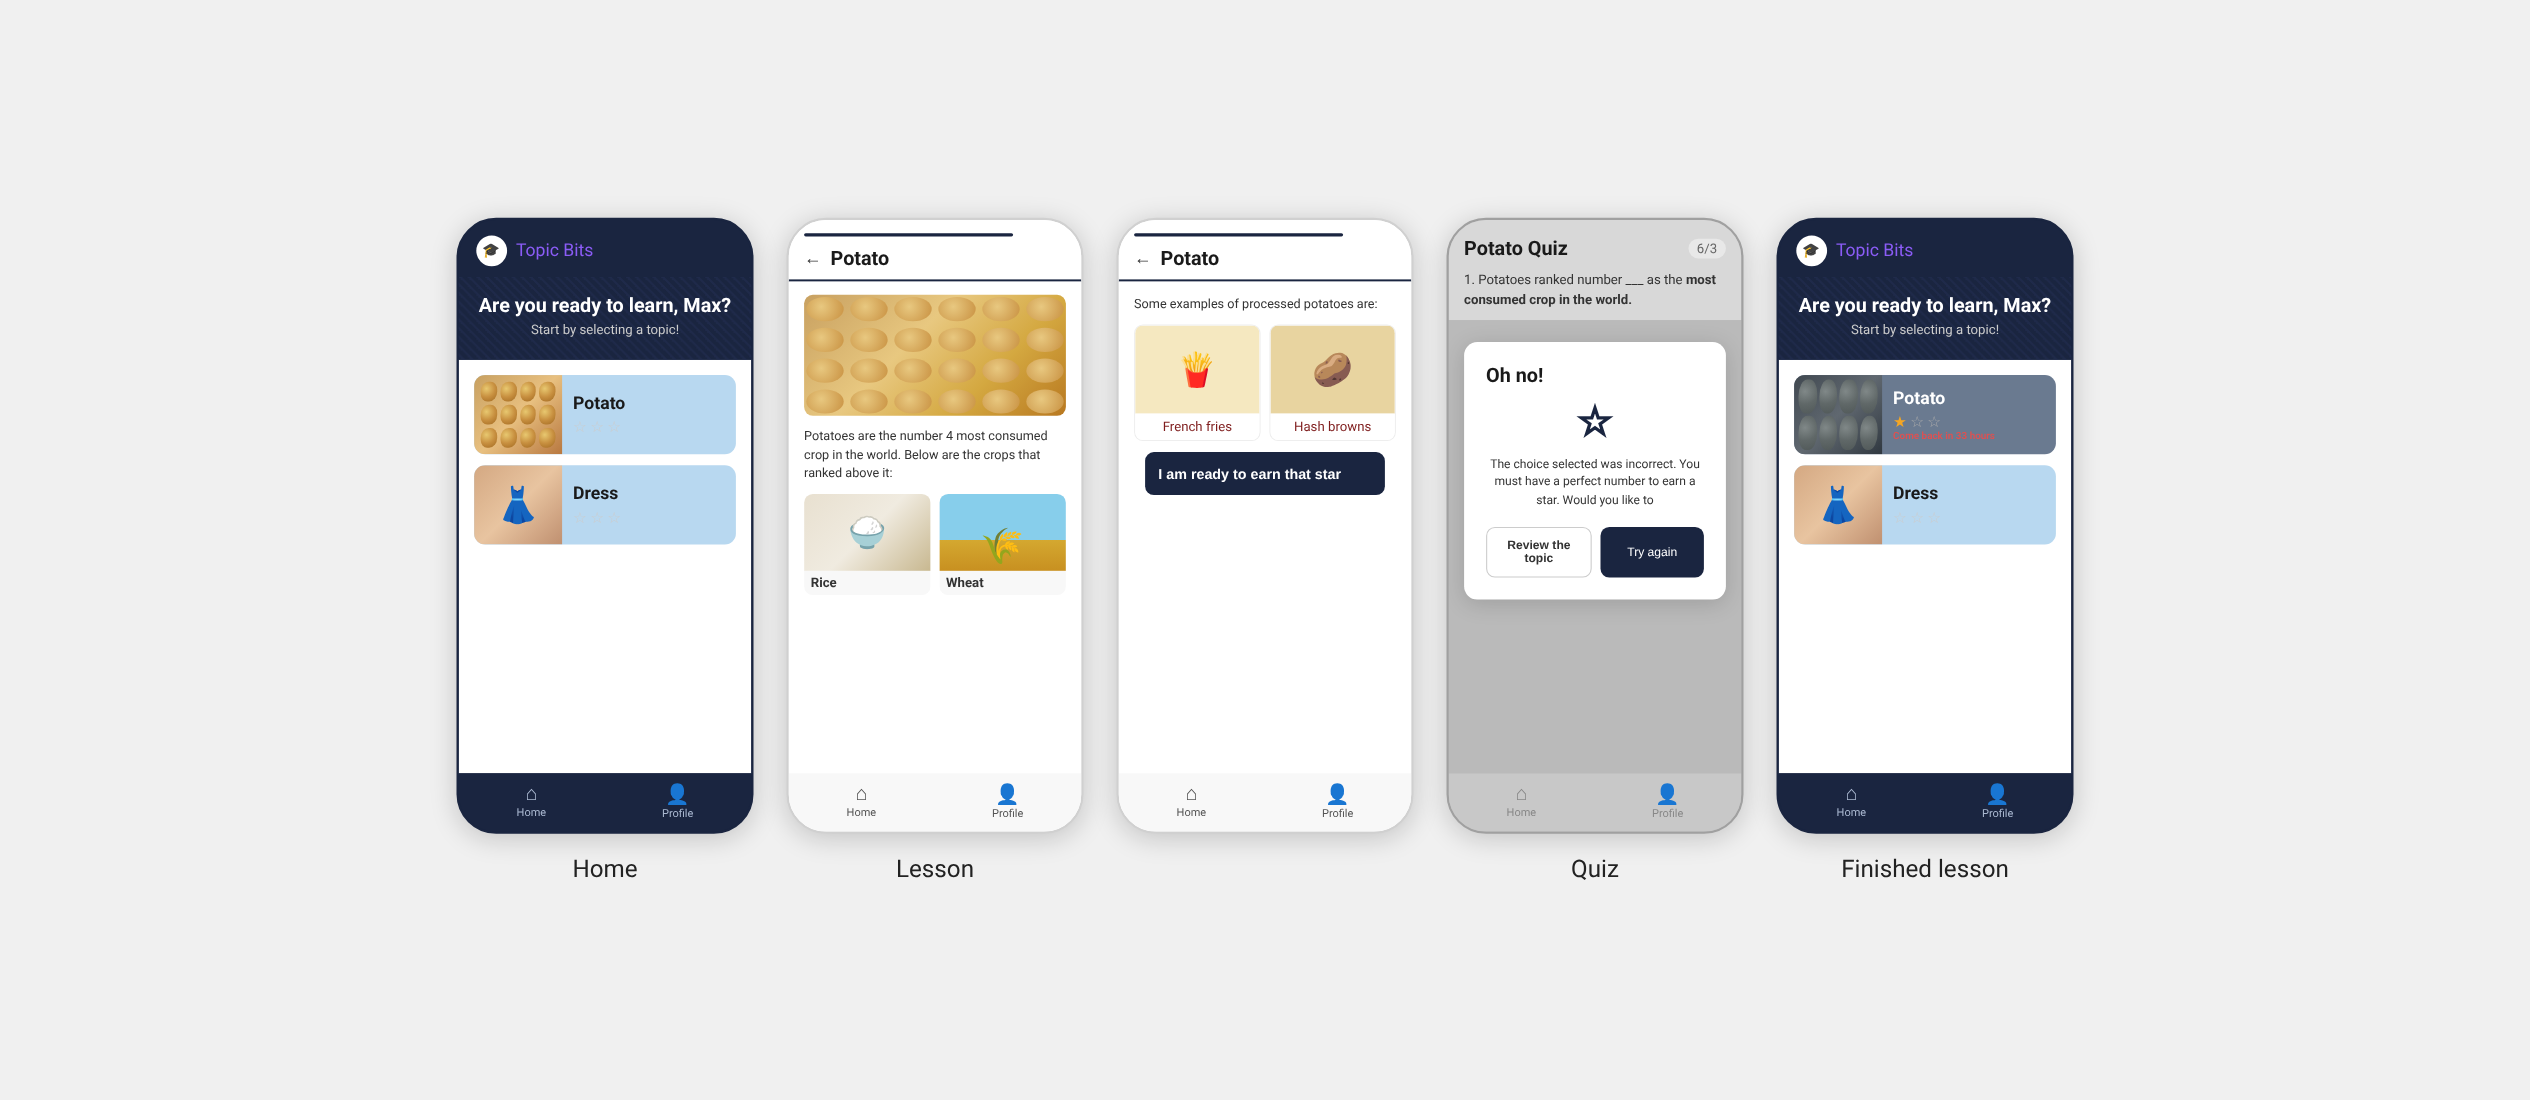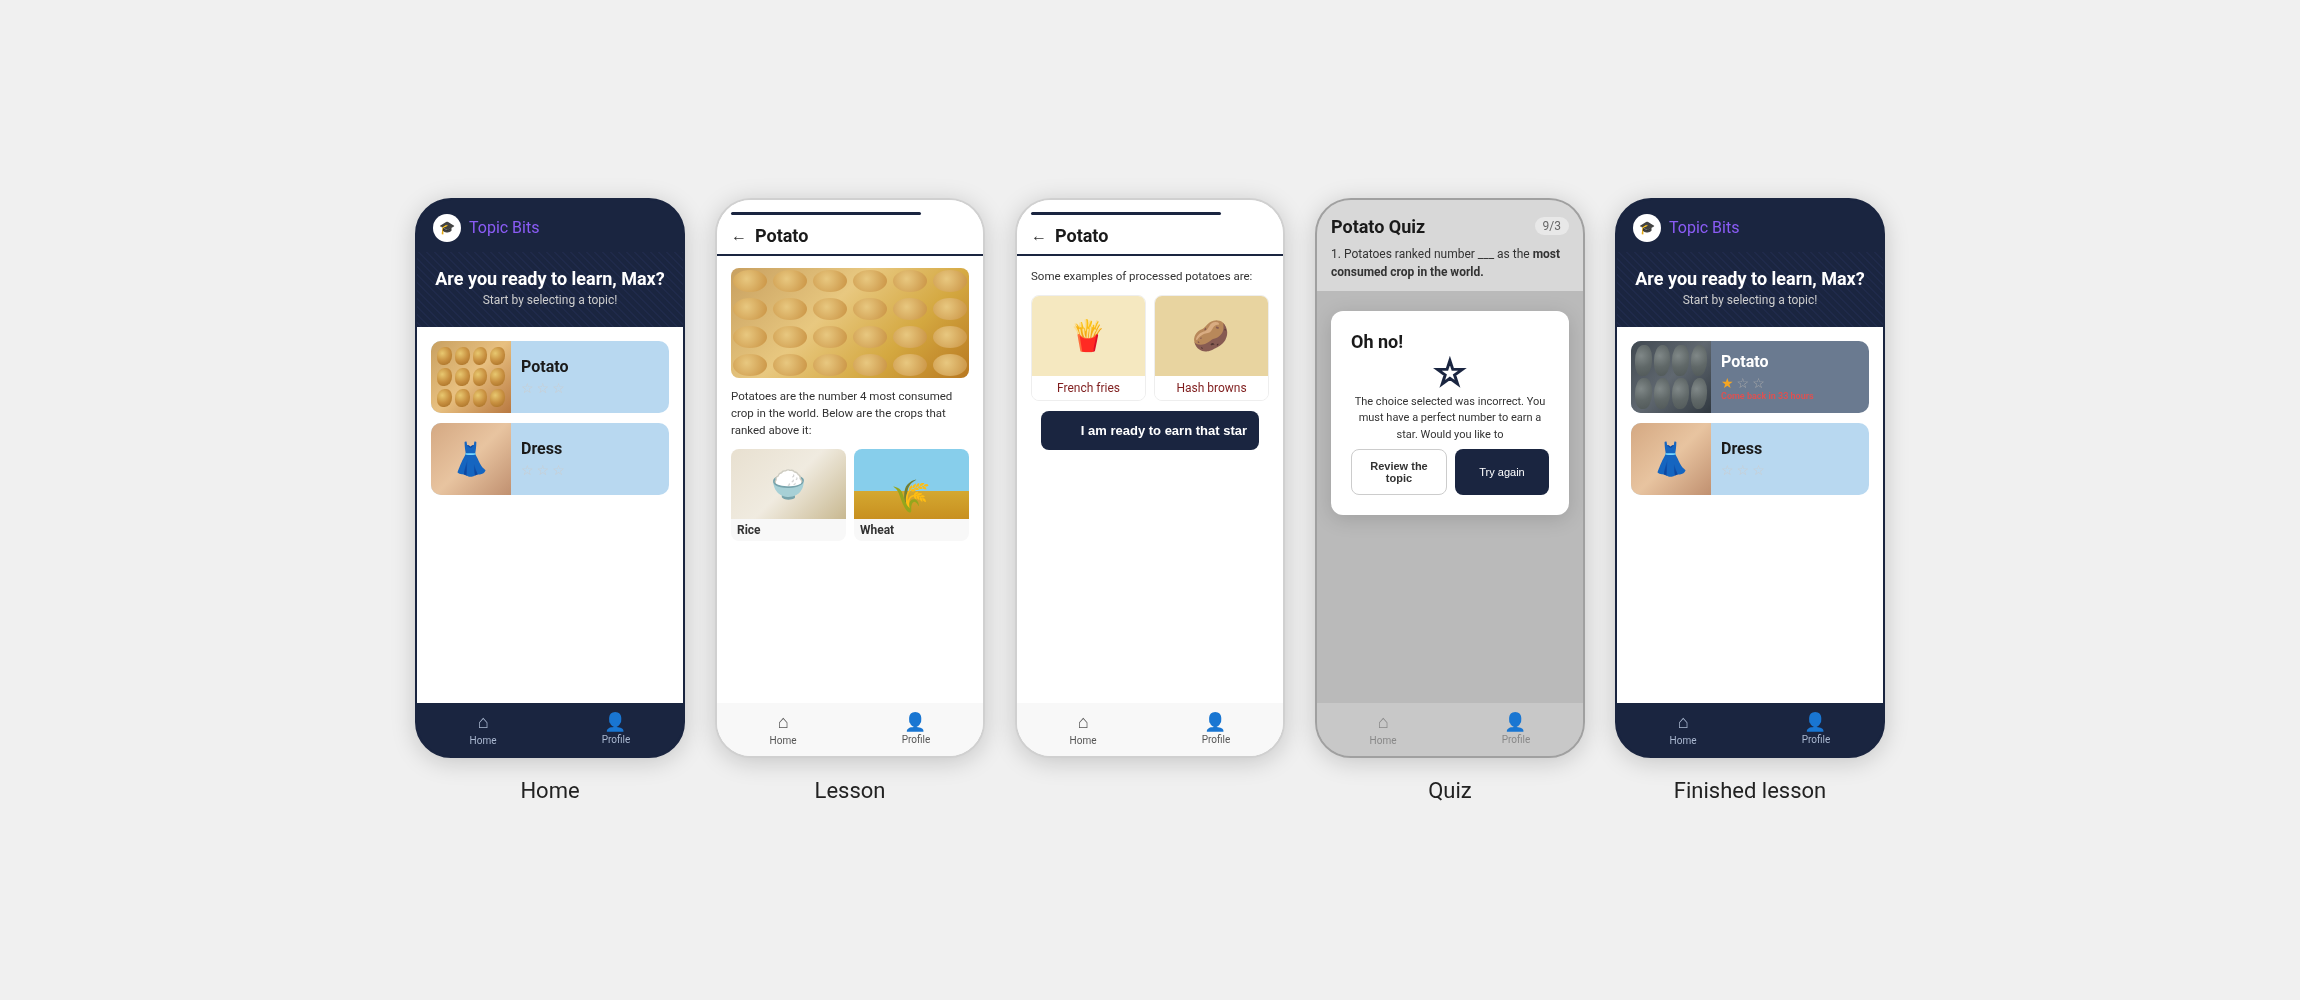--- a/index.html
+++ b/index.html
@@ -301,21 +301,21 @@
       background: #fff;
     }
     .earn-star-btn {
       background: #1a2540;
       color: #fff;
       border: none;
       border-radius: 8px;
       padding: 12px;
       font-size: 13px;
       font-weight: 600;
-      text-align: right;
+      text-align: left;
       cursor: pointer;
       margin: 0 10px 8px;
       width: calc(100% - 20px);
     }
     .quiz-header {
       background: #d8d8d8;
       padding: 16px 14px 10px;
     }
     .quiz-title-row {
       display: flex;
@@ -353,20 +353,21 @@
       top: 20px;
       left: 14px;
       right: 14px;
       background: #fff;
       border-radius: 12px;
       padding: 20px;
       z-index: 10;
       display: flex;
       flex-direction: column;
       align-items: center;
+      gap: 10px;
       box-shadow: 0 4px 20px rgba(0,0,0,0.15);
     }
     .modal-title {
       font-size: 18px;
       font-weight: 700;
       color: #1a1a1a;
       align-self: flex-start;
     }
     .modal-star {
       font-size: 36px;
@@ -665,21 +666,21 @@
 
     <div class="screen-label" style="visibility:hidden;">Lesson</div>
   </div>
 
   <div class="screen-wrapper">
     <div class="phone" style="background:#c0c0c0; border:2px solid #a0a0a0;">
 
       <div class="quiz-header">
         <div class="quiz-title-row">
           <span class="quiz-title">Potato Quiz</span>
-          <span class="quiz-counter">9/3</span>
+          <span class="quiz-counter">6/3</span>
         </div>
         <p class="quiz-question">
           1. Potatoes ranked number ___ as the <strong>most consumed crop in the world.</strong>
         </p>
       </div>
 
       <div class="quiz-body">
         <div class="quiz-overlay"></div>
         <div class="quiz-modal">
           <div class="modal-title">Oh no!</div>

